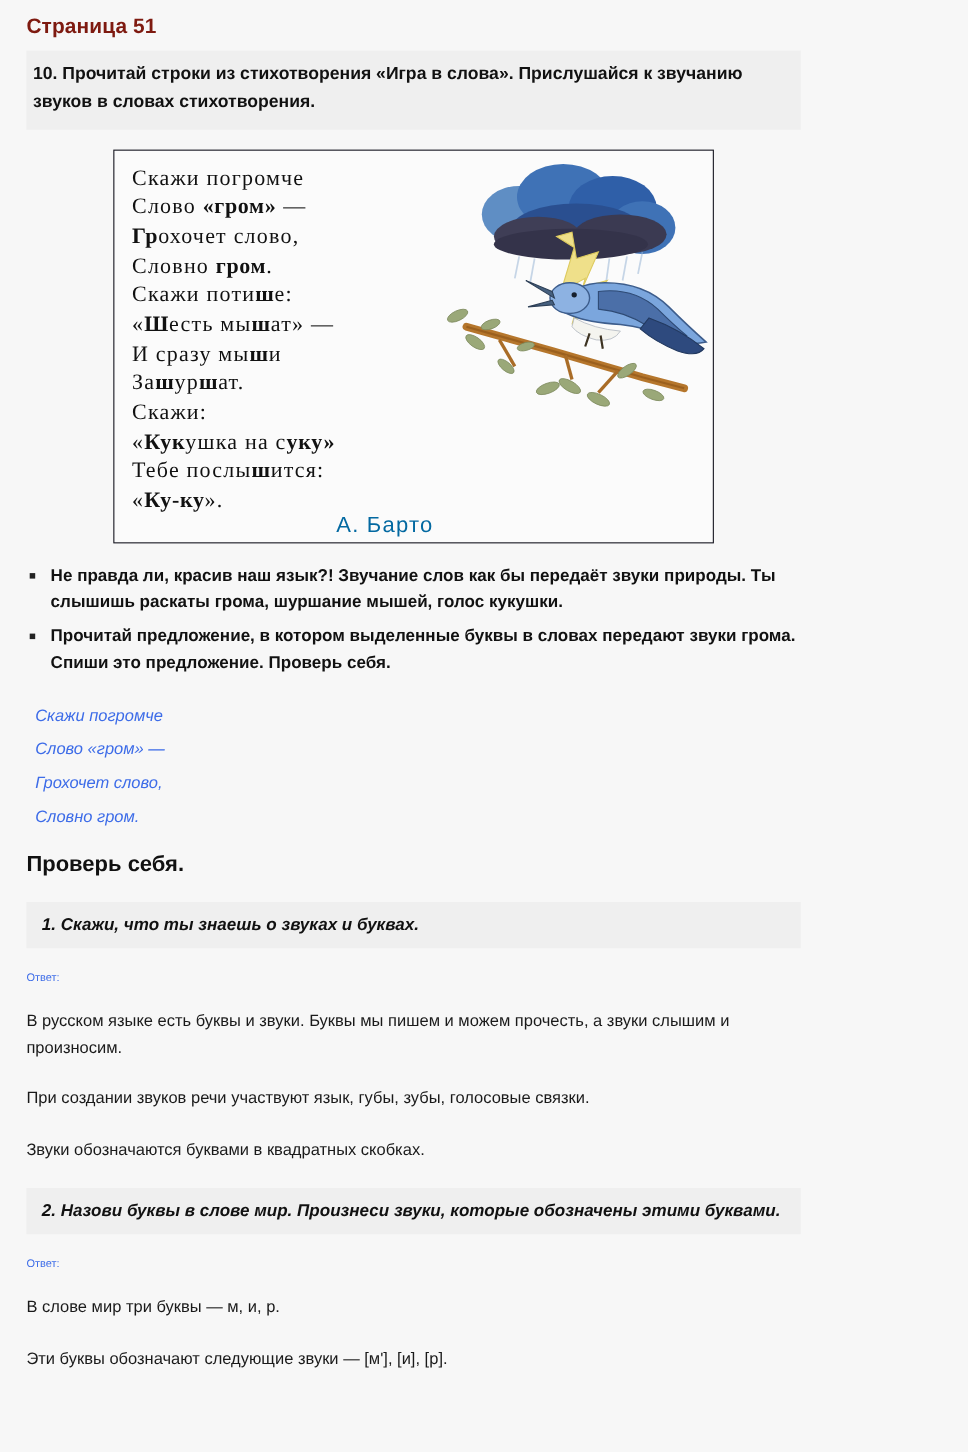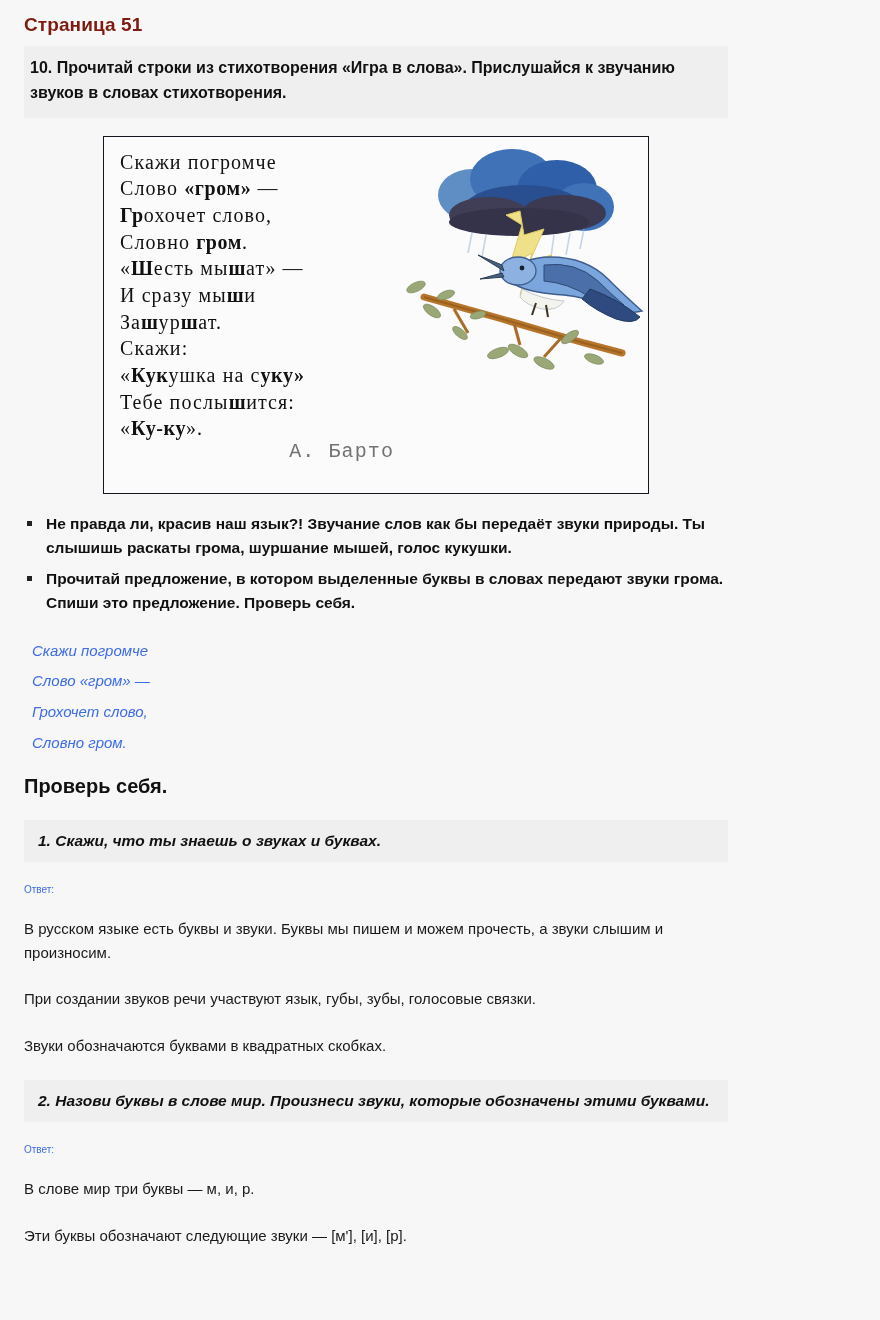--- a/index.html
+++ b/index.html
@@ -69,24 +69,24 @@
   .poem-line {
     font-family: "Liberation Serif", serif;
     font-size: 20px;
     line-height: 1.335;
     letter-spacing: 1.1px;
     color: #111;
     white-space: nowrap;
   }
   .poem-line b { font-weight: bold; letter-spacing: .6px; }
   .poem-author {
-    font-family: Liberation Mono, monospace;
+    font-family: Liberation Sans, sans-serif;
     font-size: 20px;
     letter-spacing: 1.1px;
-    color: #737373;
+    color: #0369a1;
     text-align: right;
     padding-right: 10px;
     margin-top: -2px;
   }
 
   
   .illustration {
     position: relative;
     flex: 1;
   }
@@ -174,20 +174,21 @@
 
   <div class="poem-figure-wrap">
     <div class="poem-box">
 
       <div class="poem-text">
         <div id="poem-lines">
             <div class="poem-line"><span>Скажи погромче</span></div>
             <div class="poem-line"><span>Слово </span><b>«гром»</b><span>  —</span></div>
             <div class="poem-line"><b>Гр</b><span>охочет слово,</span></div>
             <div class="poem-line"><span>Словно </span><b>гром</b><span>.</span></div>
+            <div class="poem-line"><span>Скажи поти</span><b>ш</b><span>е:</span></div>
             <div class="poem-line"><span>«</span><b>Ш</b><span>есть мы</span><b>ш</b><span>ат»</span><span>  —</span></div>
             <div class="poem-line"><span>И сразу мы</span><b>ш</b><span>и</span></div>
             <div class="poem-line"><span>За</span><b>ш</b><span>ур</span><b>ш</b><span>ат.</span></div>
             <div class="poem-line"><span>Скажи:</span></div>
             <div class="poem-line"><span>«</span><b>Кук</b><span>у</span><span>шк</span><span>а на </span><span>с</span><b>уку»</b></div>
             <div class="poem-line"><span>Тебе послы</span><b>ш</b><span>ится:</span></div>
             <div class="poem-line"><span>«</span><b>Ку-ку</b><span>».</span></div>
           </div>
         <div class="poem-author">А. Барто</div>
       </div>

